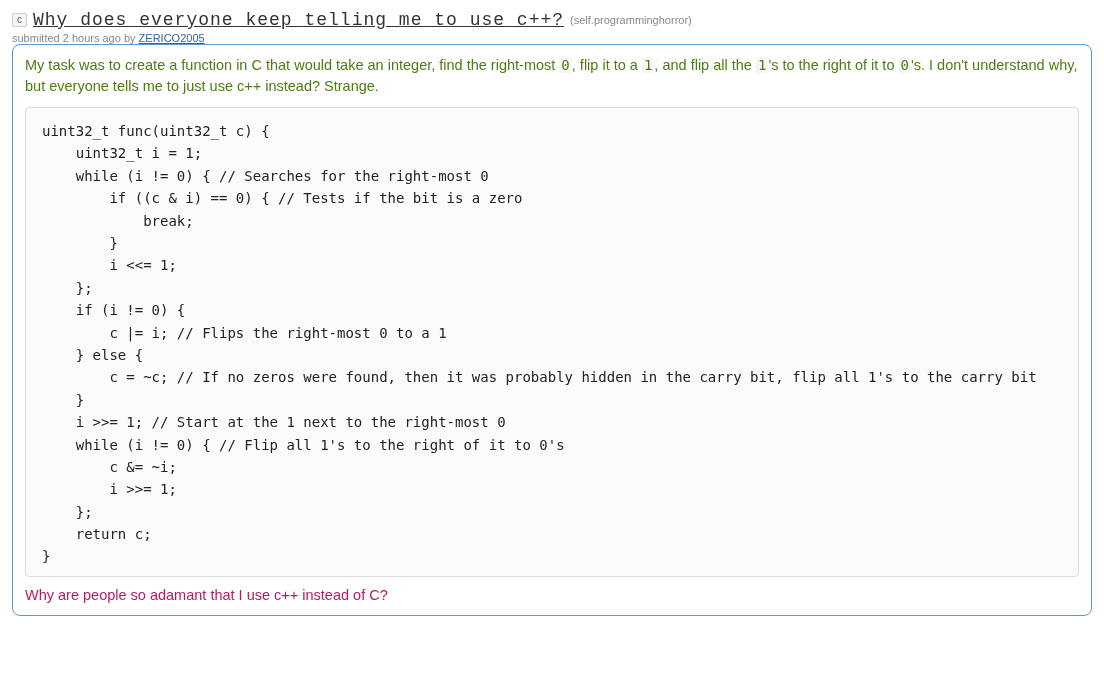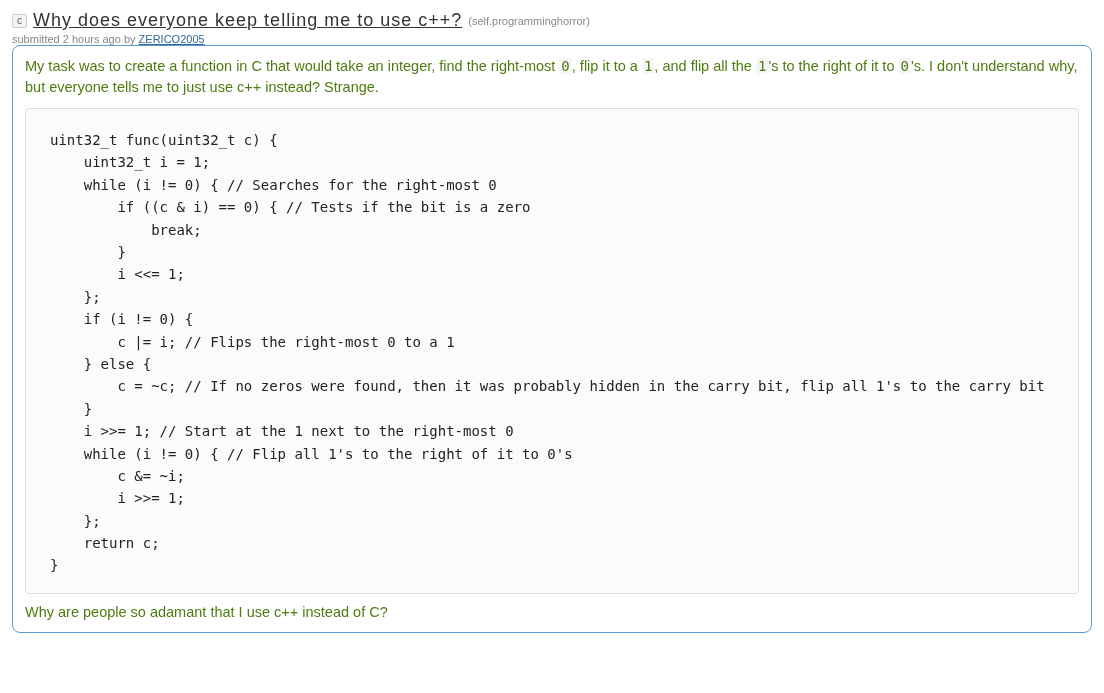--- a/index.html
+++ b/index.html
@@ -21,21 +21,21 @@
     border: 1px solid #ccc;
     border-radius: 2px;
     background: #f5f5f5;
     color: #555;
     font-size: 10px;
     font-family: Verdana, Arial, sans-serif;
     padding: 1px 4px;
     line-height: 1;
   }
   .post-title {
-    font-family: Liberation Sans, sans-serif;
+    font-family: Liberation Mono, monospace;
     font-size: 18px;
     letter-spacing: 1px;
     color: #333;
     font-weight: 400;
   }
   .domain {
     font-size: 11px;
     color: #888;
     text-align: right;
   }
@@ -73,33 +73,33 @@
     margin: 6px 0 10px 0;
   }
   .code-block {
     font-family: "DejaVu Sans Mono", Consolas, "Courier New", monospace;
     font-size: 14px;
     line-height: 1.6;
     color: #222;
     padding: 8px 12px 4px 12px;
     overflow-x: scroll;
     white-space: pre;
-    margin: 12px;
+    margin: 4px;
     scrollbar-color: #bbb #eee;
   }
   .code-block::-webkit-scrollbar { height: 14px; }
   .code-block::-webkit-scrollbar-track { background: #eee; }
   .code-block::-webkit-scrollbar-thumb { background: #bbb; }
   .code-block::-webkit-scrollbar-button:single-button {
     background: #eee; width: 14px; height: 14px; display: block;
   }
   .footer-q {
     font-family: Verdana, Arial, sans-serif;
     font-size: 14.5px;
-    color: #4d7c0f;
+    color: #be185d;
     margin: 0;
   }
 </style>
 </head>
 <body>
 
 <div class="header-row">
   <span class="flair">c</span>
   <a class="post-title" href="#">Why does everyone keep telling me to use c++?</a>
   <span class="domain">(self.programminghorror)</span>

